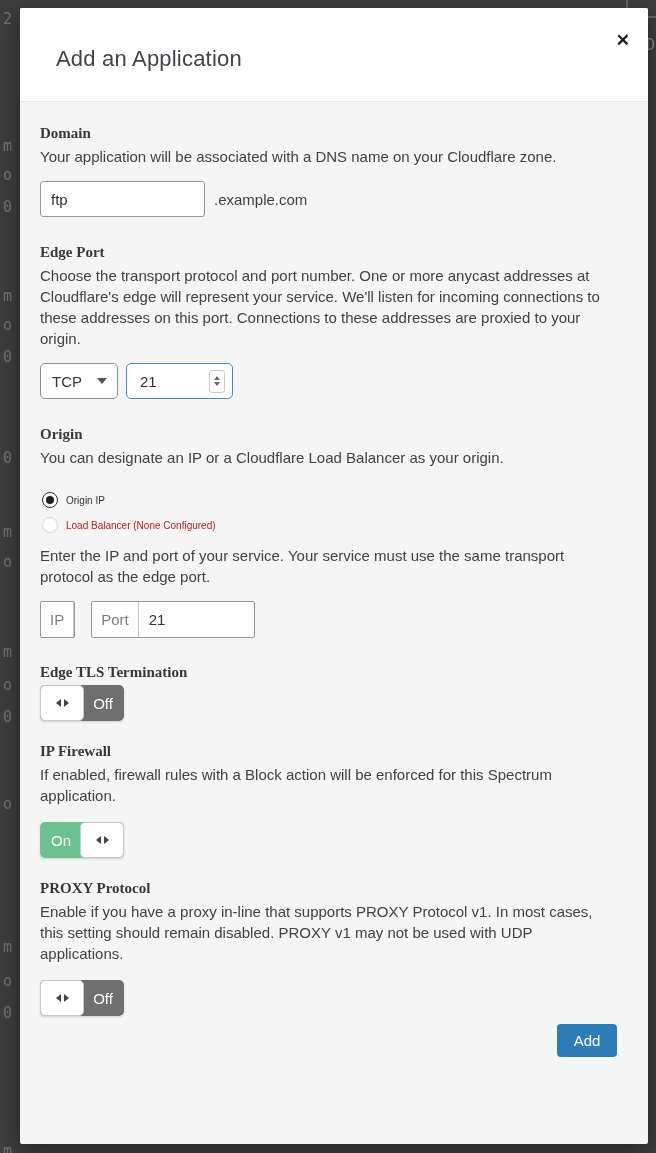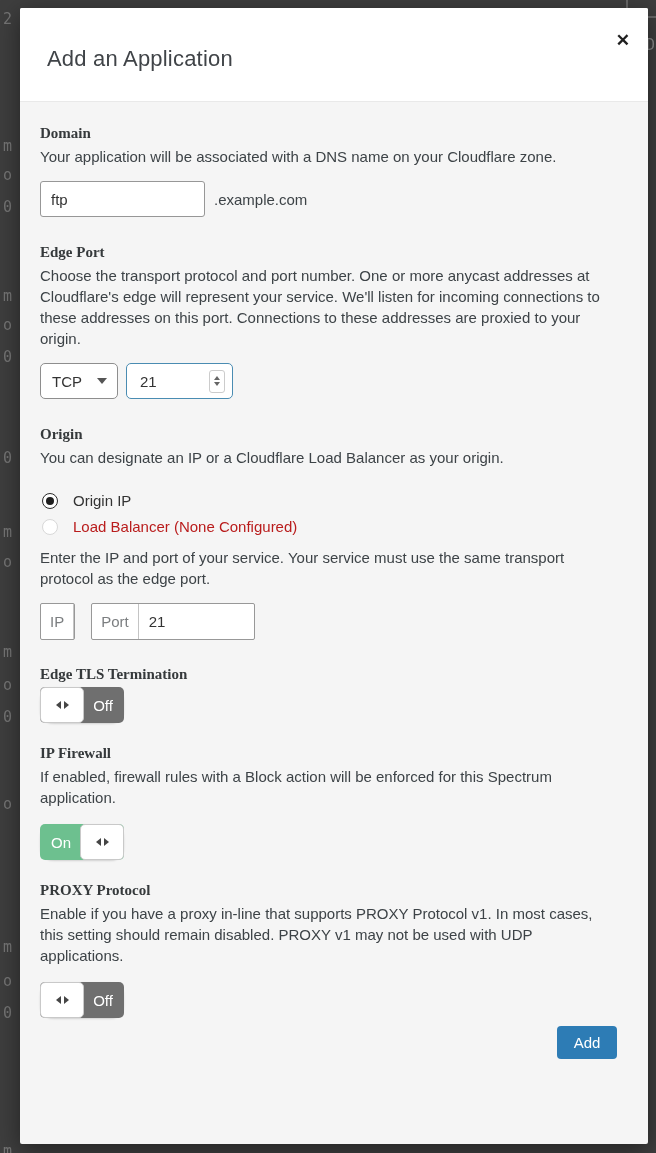--- a/index.html
+++ b/index.html
@@ -33,21 +33,21 @@
     position: absolute; left: 20px; top: 8px;
     width: 628px; height: 1136px;
     background: #f5f5f5;
     border-radius: 2px;
     box-shadow: 0 6px 24px rgba(0,0,0,.45);
   }
   .modal-header {
     background: #ffffff;
     border-radius: 2px 2px 0 0;
     border-bottom: 1px solid #e9e9e9;
-    padding: 38px 20px 29px 27px;
+    padding: 38px 20px 29px 36px;
     position: relative;
   }
   .modal-title {
     margin: 0;
     font-size: 22px; font-weight: 400;
     color: #404448;
     letter-spacing: .2px;
   }
   .close-btn {
     position: absolute; top: 20px; right: 14px;
@@ -123,22 +123,22 @@
     border-bottom: 4px solid #666;
   }
   .step-down {
     width: 0; height: 0;
     border-left: 3px solid transparent; border-right: 3px solid transparent;
     border-top: 4px solid #666;
   }
 
   
   .radio-row {
-    display: flex; align-items: center; gap: 15px;
-    margin: 0 0 9px 2px; font-size: 15px; cursor: pointer;
+    display: flex; align-items: center; gap: 8px;
+    margin: 0 0 9px 2px; font-size: 10px; cursor: pointer;
   }
   .radio-row.disabled { cursor: default; }
   .radio-circle {
     width: 16px; height: 16px; flex: none;
     border-radius: 50%; border: 1px solid #2b2b2b;
     background: #fff; position: relative;
   }
   .radio-circle.checked::after {
     content: ""; position: absolute; inset: 3px;
     background: #1f1f1f; border-radius: 50%;
@@ -164,21 +164,21 @@
     border: none; outline: none; background: transparent;
     font-size: 15px; color: #333; padding: 0 10px;
     font-family: "Liberation Sans", sans-serif;
   }
   .ip-group input { width: 240px; }
   .port-group input { width: 115px; }
 
   
   .toggle {
     position: relative; width: 84px; height: 36px;
-    border-radius: 13px; cursor: pointer;
+    border-radius: 4px; cursor: pointer;
     margin-bottom: 22px;
     box-shadow: 0 1px 2px rgba(0,0,0,.15);
     padding-left: 47px;
   }
   .toggle .track {
     position: absolute; inset: 0; border-radius: 5px;
     display: flex; align-items: center;
   }
   .toggle.off .track { background: var(--toggle_off_grey, #6f6f6f); justify-content: flex-end; }
   .toggle.on  .track { background: var(--toggle_on_green, #6dc08f); justify-content: flex-start; }

